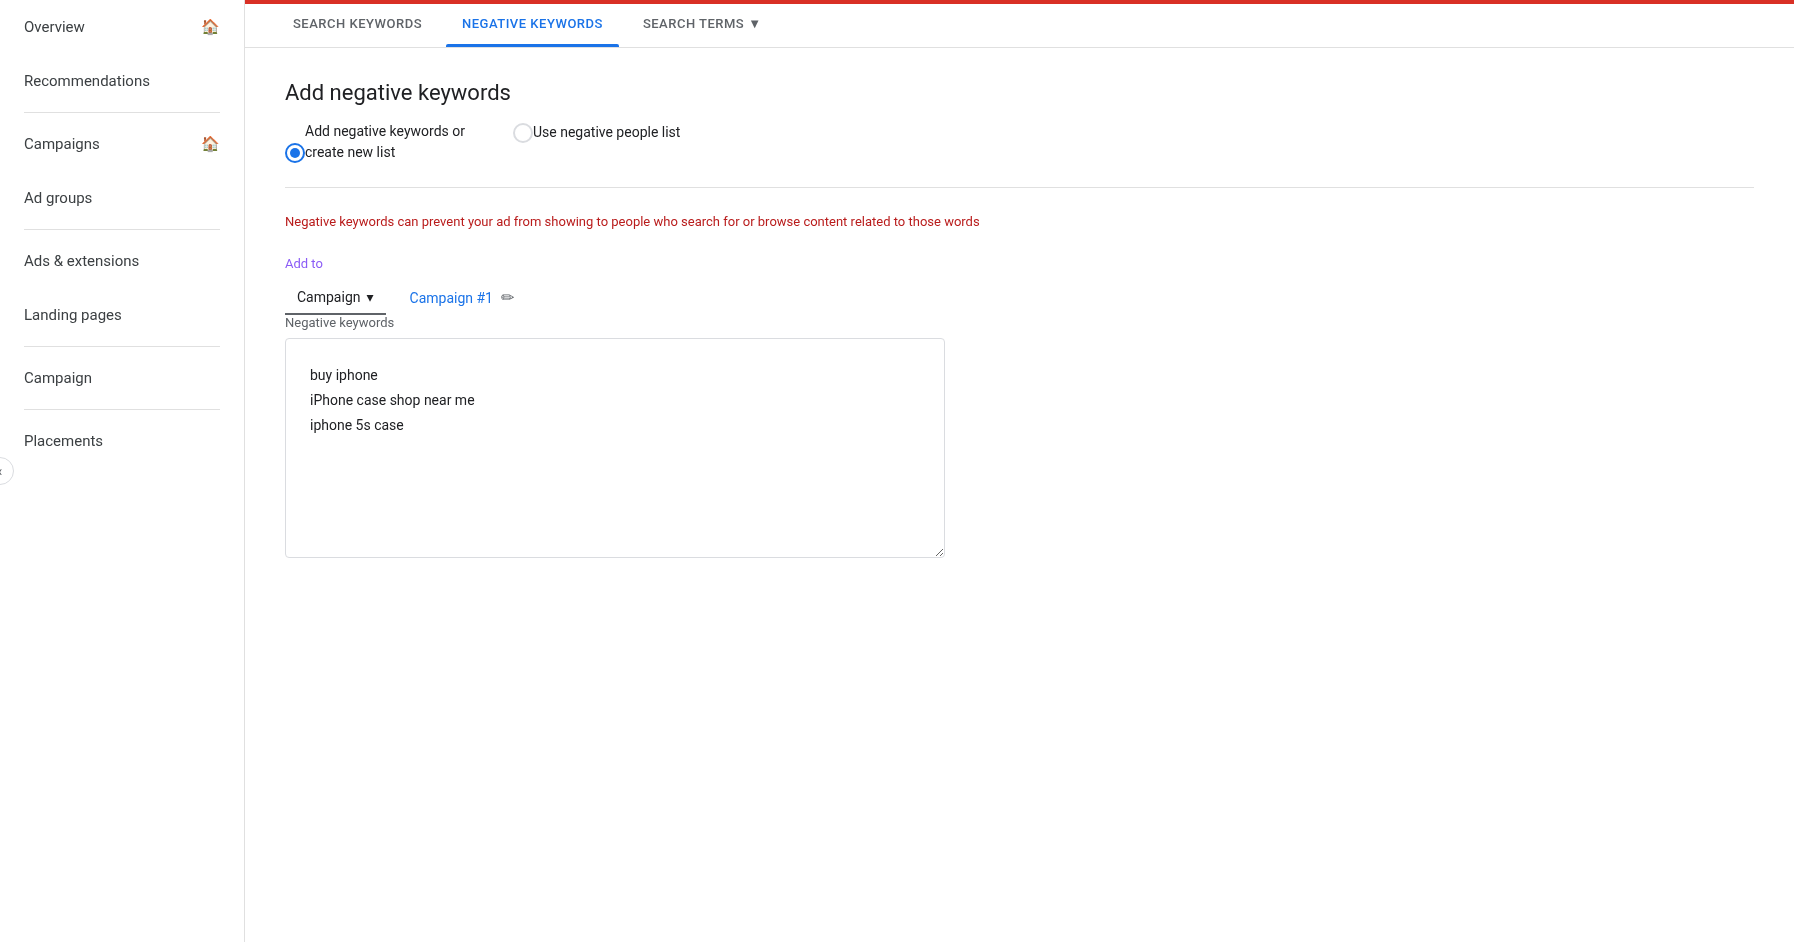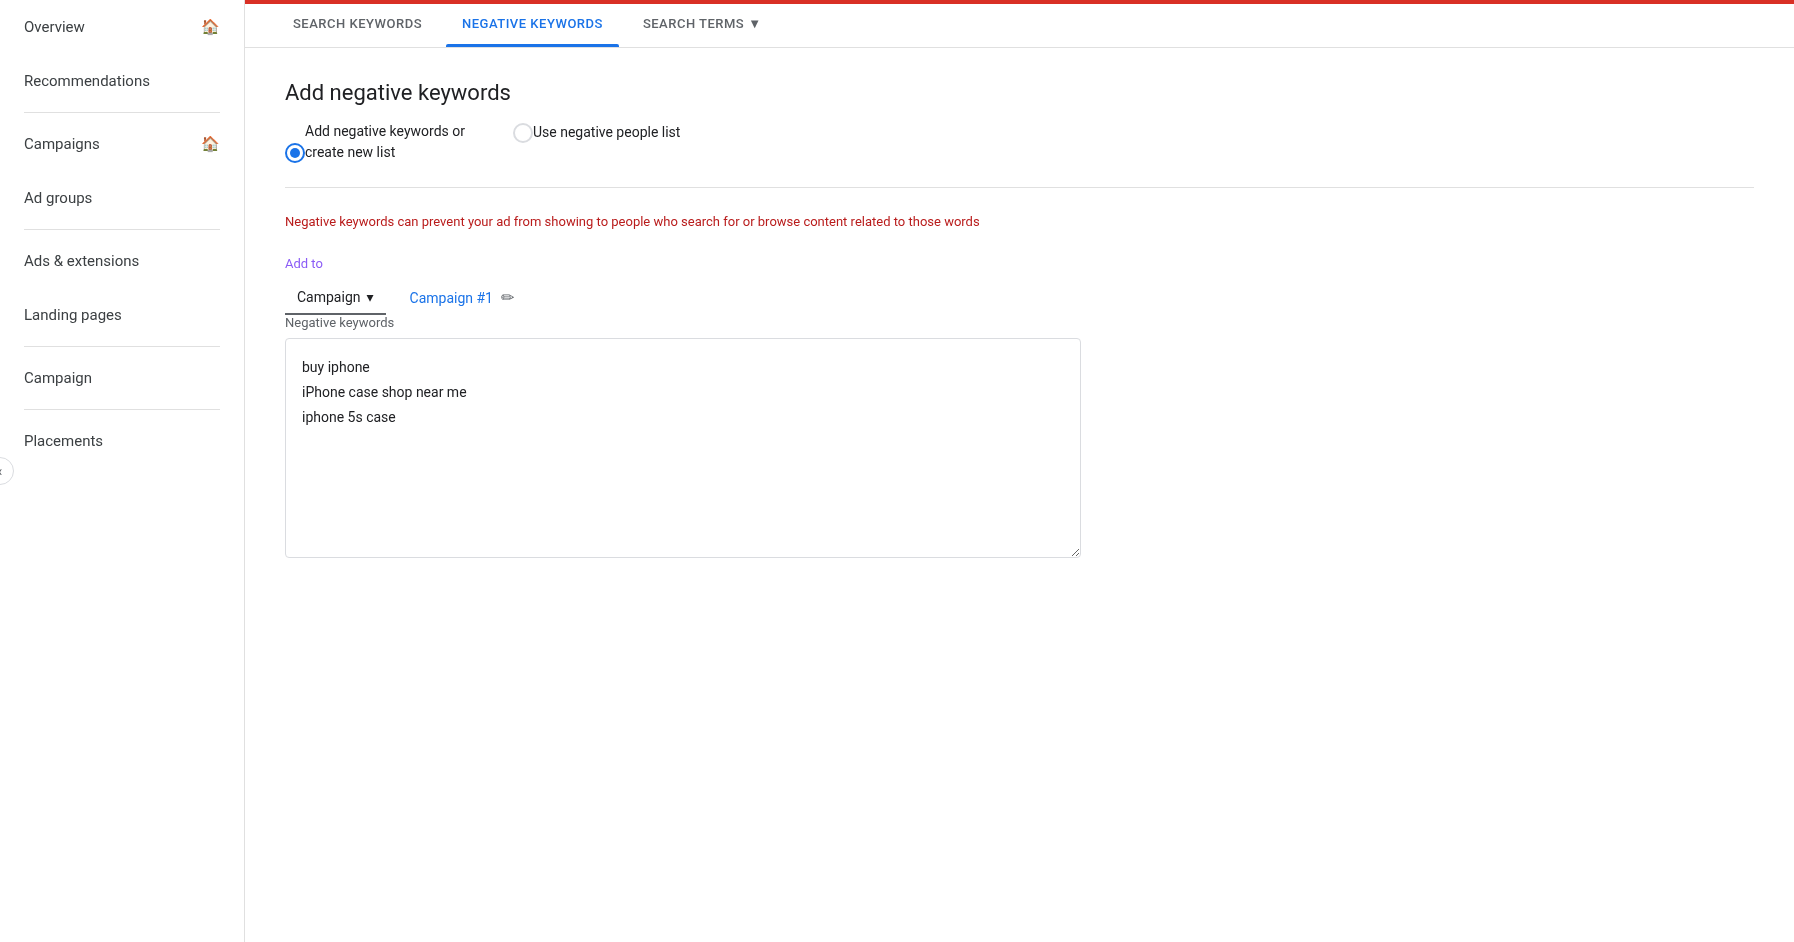--- a/index.html
+++ b/index.html
@@ -222,25 +222,25 @@
       cursor: pointer;
     }
 
     .keywords-label {
       font-size: 13px;
       color: #5f6368;
       margin-bottom: 8px;
     }
 
     .keywords-textarea {
-      width: 796px;
+      width: 660px;
       min-height: 220px;
       border: 1px solid #dadce0;
       border-radius: 4px;
-      padding: 16px;
+      padding: 24px;
       font-size: 14px;
       color: #202124;
       font-family: inherit;
       resize: vertical;
       line-height: 1.8;
       outline: none;
     }
   </style>
 </head>
 <body>

